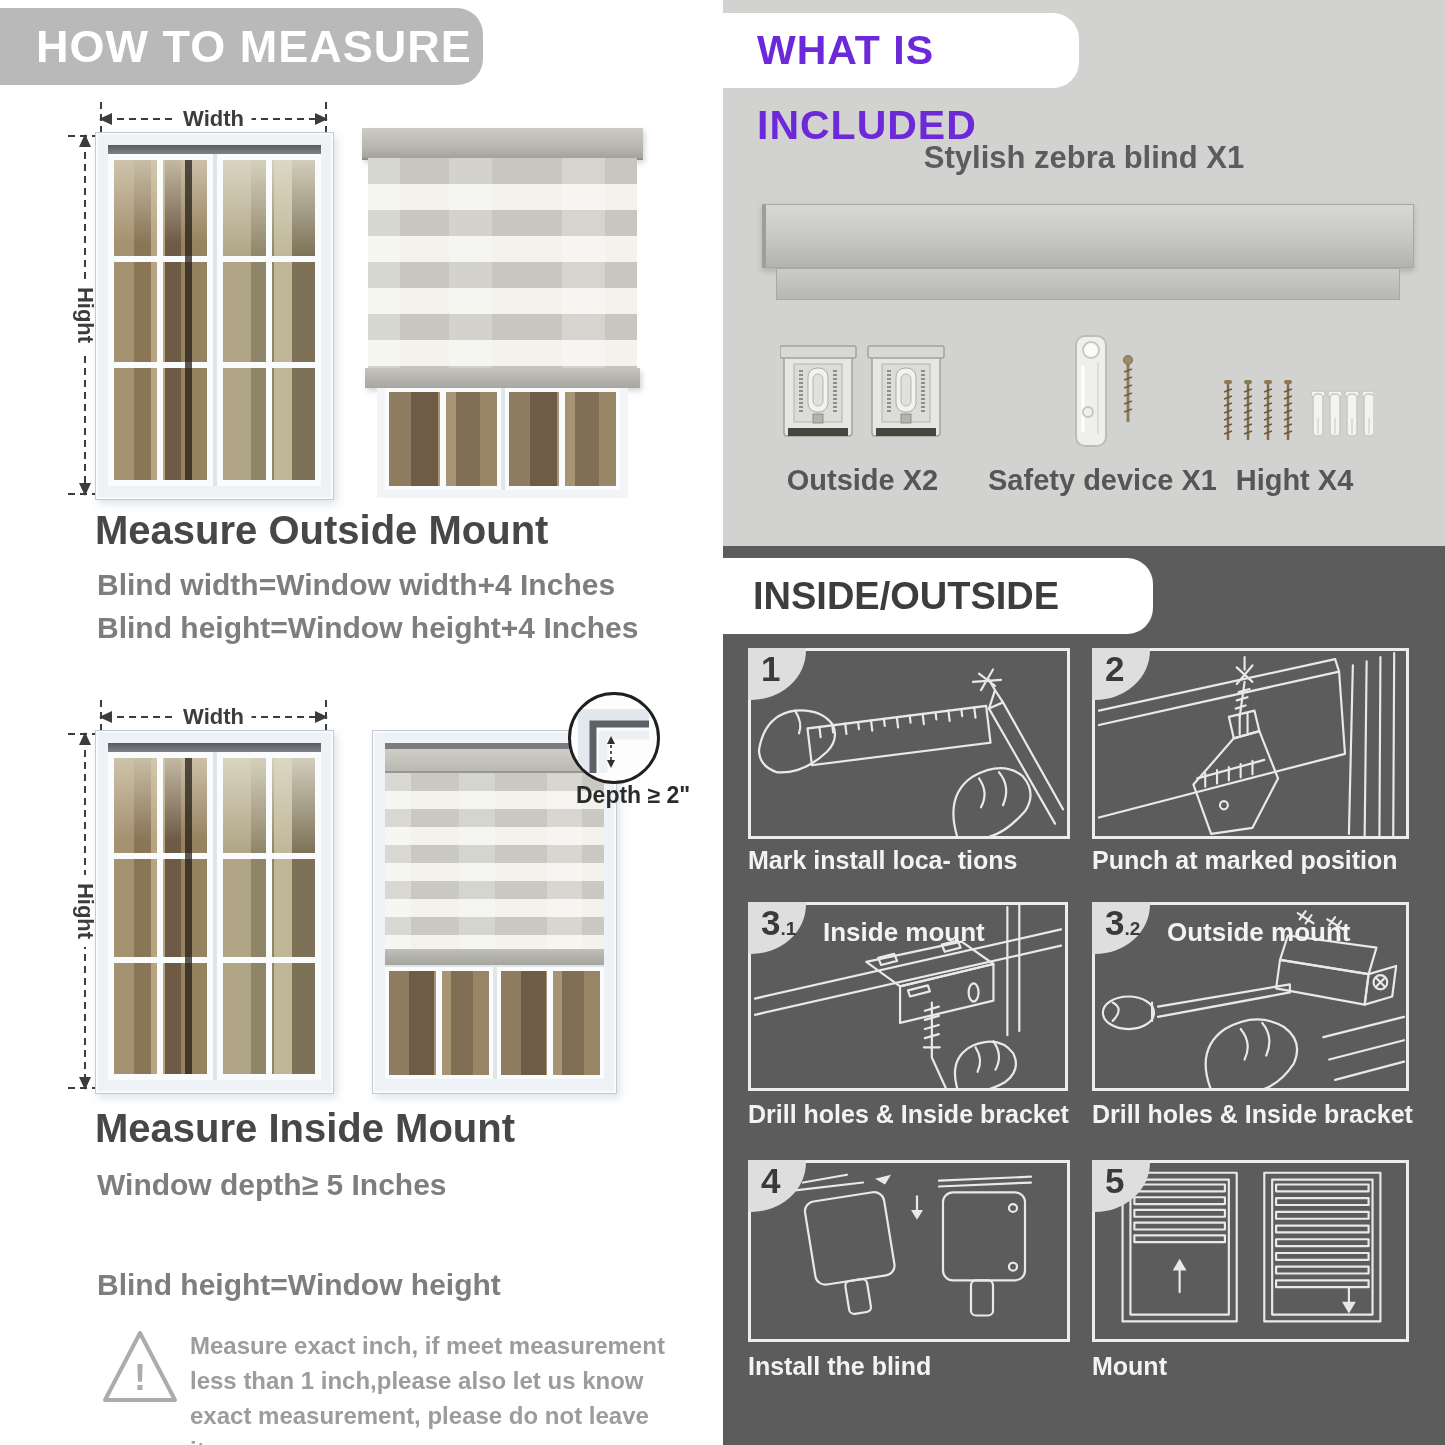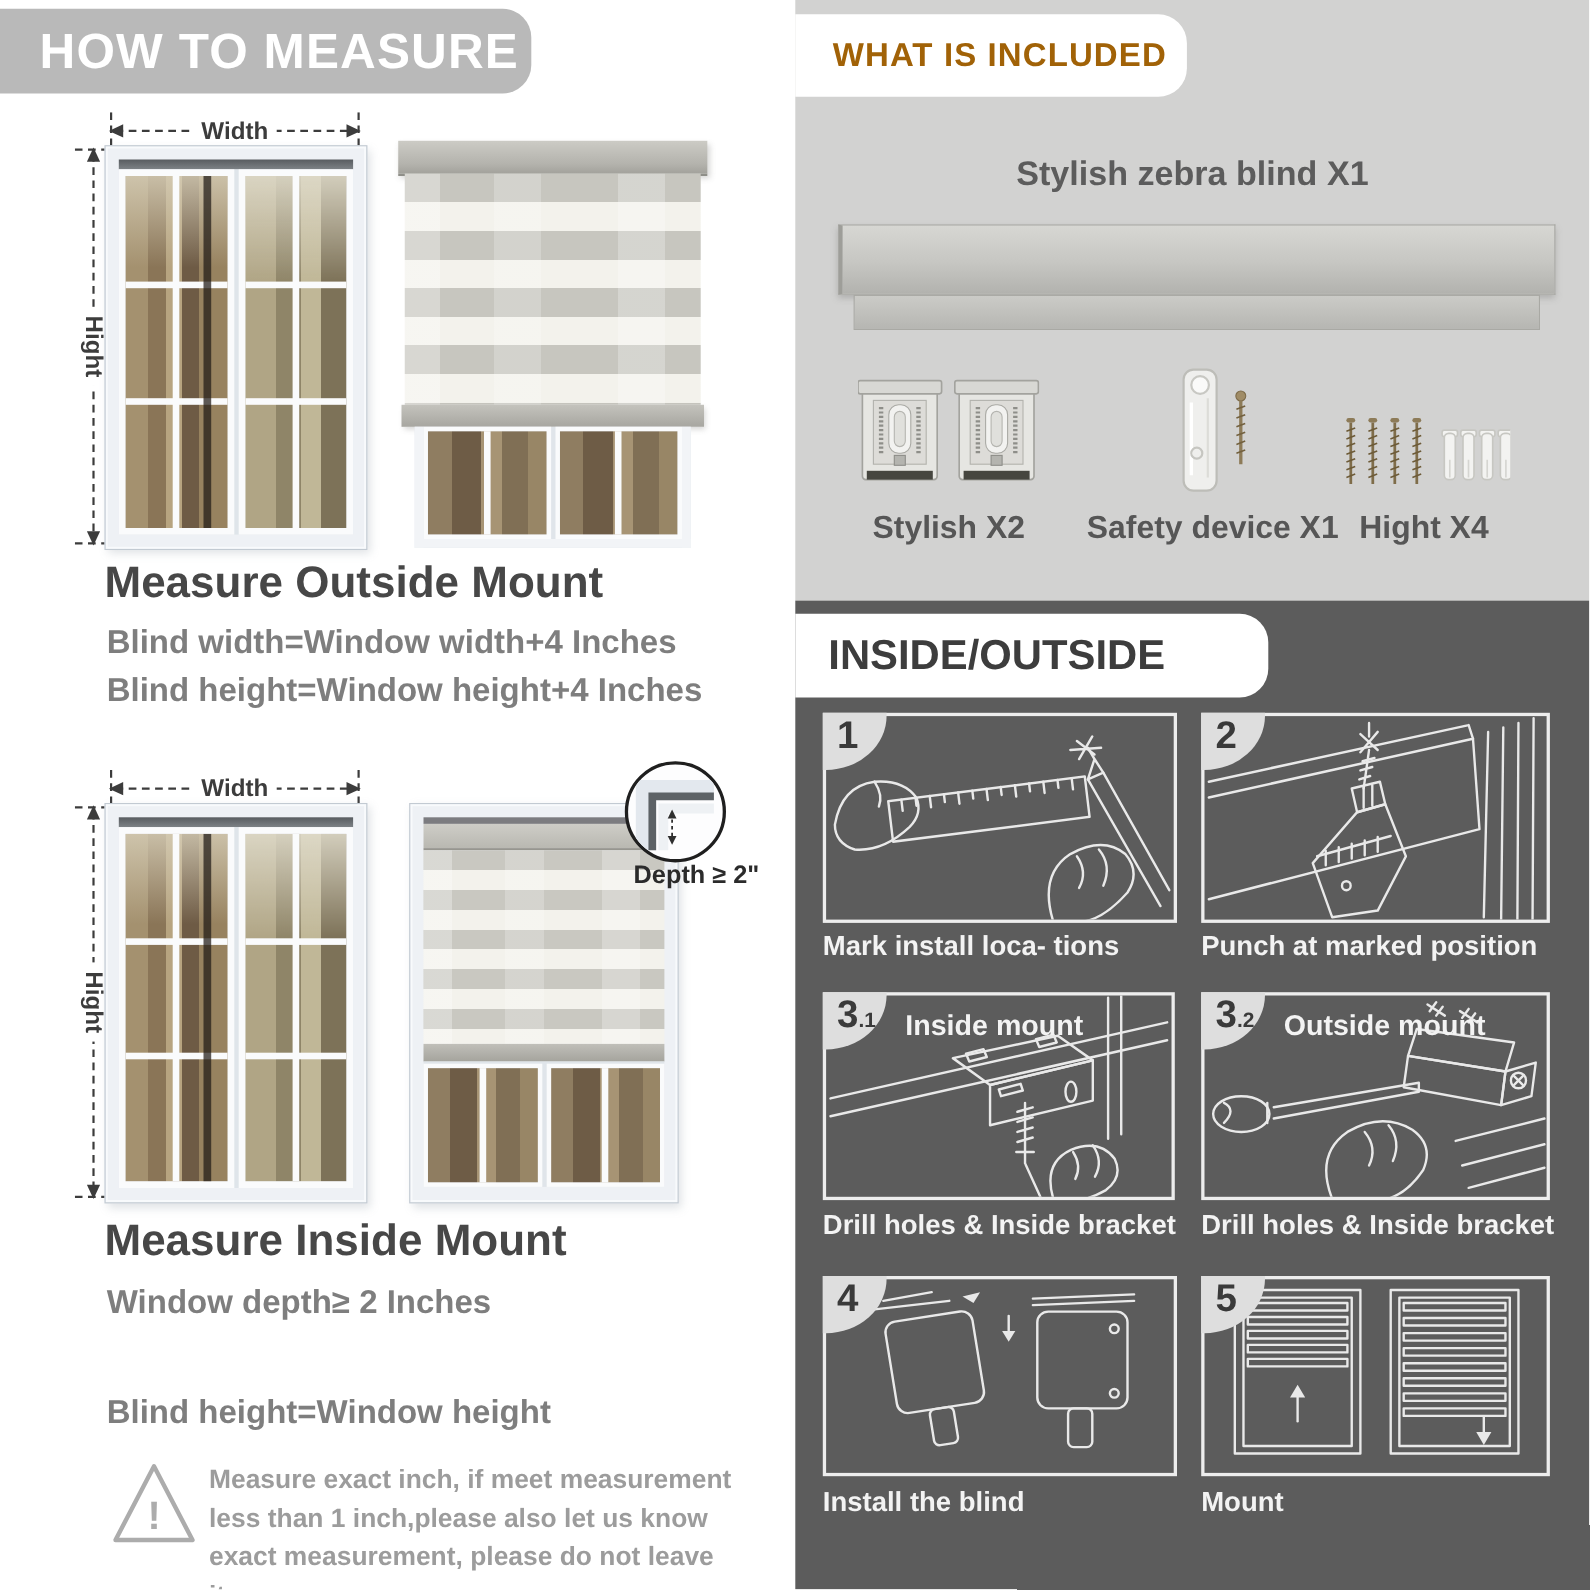--- a/index.html
+++ b/index.html
@@ -5,22 +5,22 @@
   html,body{margin:0;padding:0;background:#ffffff;}
   .page{position:relative;width:1445px;height:1445px;background:#ffffff;overflow:hidden;
         font-family:"Liberation Sans", sans-serif;}
   .abs{position:absolute;}
 
   
   .banner-gray{left:0;top:8px;width:483px;height:77px;background:#b9b9b9;
     border-radius:0 26px 26px 0;color:#ffffff;font-size:45px;font-weight:bold;
     line-height:77px;padding-left:36px;letter-spacing:1px;box-sizing:border-box;}
   .band-white{background:#ffffff;border-radius:0 26px 26px 0;font-weight:bold;box-sizing:border-box;}
-  .band-included{left:723px;top:13px;width:356px;height:75px;color:#a16207;
-    font-size:30px;line-height:75px;padding-left:34px;letter-spacing:1px;}
+  .band-included{left:723px;top:13px;width:356px;height:75px;color:#6d28d9;
+    font-size:41px;line-height:75px;padding-left:34px;letter-spacing:1px;}
   .band-steps{left:723px;top:558px;width:430px;height:76px;color:#3d3d3d;
     font-size:38px;line-height:76px;padding-left:30px;}
 
   
   .h-measure{font-size:40px;font-weight:bold;color:#474747;white-space:nowrap;}
   .p-measure{font-size:30px;font-weight:bold;color:#7e7e7e;white-space:nowrap;}
   .warn-text{font-size:24px;font-weight:bold;color:#9c9c9c;line-height:35px;width:480px;}
 
   
   .win{background:#eef1f5;border:1px solid #c2cad2;
@@ -220,21 +220,21 @@
       <path d="M22,78 L22,29 L78,29" stroke="#5d6266" stroke-width="7" fill="none"></path>
       <path d="M32,78 L32,40 L78,40" stroke="#eef1f4" stroke-width="9" fill="none"></path>
       <line x1="40" y1="44" x2="40" y2="70" stroke="#2f2f2f" stroke-width="1.6" stroke-dasharray="3 3"></line>
       <polygon points="40,41 36,49 44,49" fill="#2f2f2f"></polygon>
       <polygon points="40,73 36,65 44,65" fill="#2f2f2f"></polygon>
     </svg>
   </div>
   <div class="abs depth-label" style="left:576px;top:782px">Depth ≥ 2"</div>
 
   <div class="abs h-measure" style="left:95px;top:1106px">Measure Inside Mount</div>
-  <div class="abs p-measure" style="left:97px;top:1168px">Window depth≥ 2 Inches</div>
+  <div class="abs p-measure" style="left:97px;top:1168px">Window depth≥ 5 Inches</div>
   <div class="abs p-measure" style="left:97px;top:1268px">Blind height=Window height</div>
 
   <div class="abs" style="left:100px;top:1326px;width:80px;height:82px">
     <svg viewBox="0 0 80 82" style="width:100%;height:100%">
       <path d="M40,7 L75,74 L5,74 Z" fill="none" stroke="#acacac" stroke-width="4" stroke-linejoin="round"></path>
       <text x="40" y="64" font-size="36" font-weight="bold" fill="#acacac" text-anchor="middle" font-family="Liberation Sans, sans-serif">!</text>
     </svg>
   </div>
   <div class="abs warn-text" style="left:190px;top:1328px">Measure exact inch, if meet measurement less than 1 inch,please also let us know exact measurement, please do not leave it</div>
 
@@ -327,21 +327,21 @@
           </g>
         <g transform="translate(151,0)">
             <rect x="-7" y="13" width="14" height="6" rx="2"></rect>
             <rect x="-5" y="16" width="10" height="42" rx="4"></rect>
             <line x1="0" y1="40" x2="0" y2="56" stroke="#d5d5d1"></line>
           </g>
       </g>
     </svg>
   </div>
 
-  <div class="abs acc-label" style="left:765px;top:464px;width:195px">Stylish X2</div>
+  <div class="abs acc-label" style="left:765px;top:464px;width:195px">Outside X2</div>
   <div class="abs acc-label" style="left:985px;top:464px;width:235px">Safety device X1</div>
   <div class="abs acc-label" style="left:1207px;top:464px;width:175px">Hight X4</div>
 
   <div class="abs rb-bg"></div>
   <div class="abs band-white band-steps">INSIDE/OUTSIDE MOUNT</div>
 
   <div class="panel" style="left:748px;top:648px;width:322px;height:191px">
     <svg class="art" viewBox="0 0 316 180" preserveAspectRatio="none">
       <g transform="rotate(-7 150 82)">
         <rect x="58" y="64" width="180" height="36"></rect>

